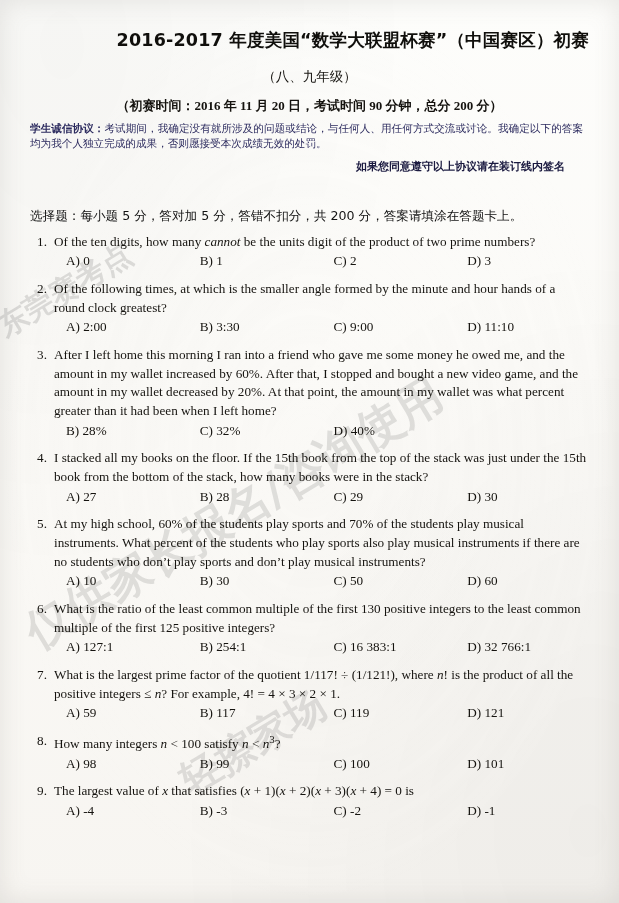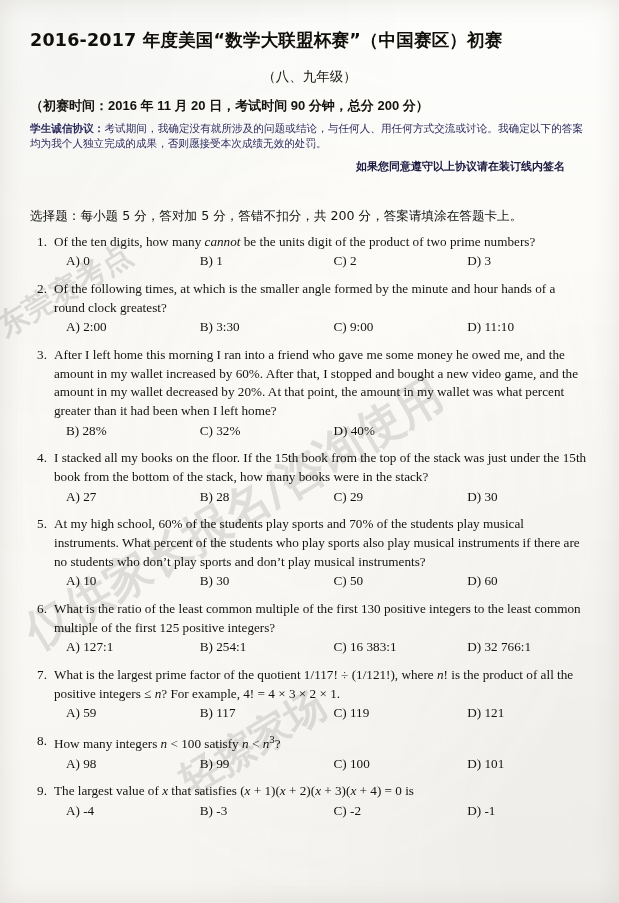--- a/index.html
+++ b/index.html
@@ -34,38 +34,38 @@
       radial-gradient(ellipse at 50% 50%, rgba(255,255,255,0.25), transparent 70%);
     mix-blend-mode: multiply;
     opacity: .8;
   }
   .content {
     position: relative;
     z-index: 3;
     padding: 22px 30px 0 30px;
   }
   .title {
-    text-align: left;
+    text-align: right;
     font-family: "DejaVu Sans", sans-serif;
     font-weight: bold;
     font-size: 17.5px;
     letter-spacing: .2px;
     color: #100f0c;
     margin: 6px 0 2px 0;
   }
   .subtitle {
     text-align: center;
     font-family: "DejaVu Sans", sans-serif;
     font-size: 13.5px;
     margin: 16px 0 4px 0;
     color: #161410;
   }
   .meta-line {
-    text-align: left;
-    font-family: Liberation Sans, sans-serif;
+    text-align: center;
+    font-family: Liberation Serif, serif;
     font-size: 13px;
     font-weight: bold;
     margin: 11px 0 6px 0;
     color: #14120e;
   }
   .pledge {
     font-family: "DejaVu Sans", sans-serif;
     font-size: 10.6px;
     line-height: 1.45;
     color: #2b2a5e;

